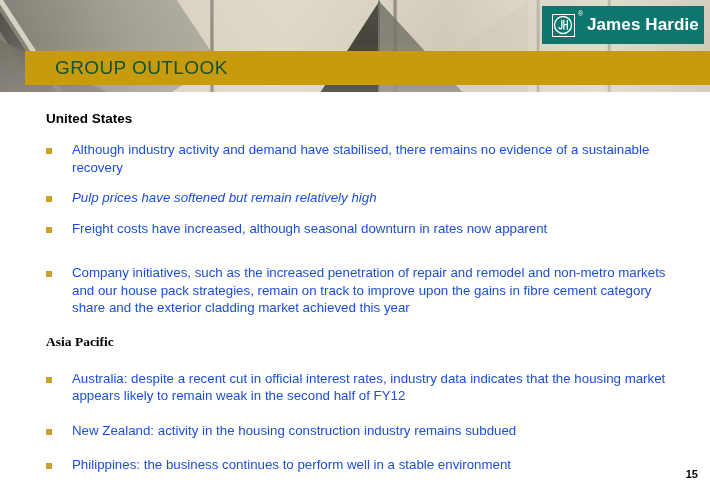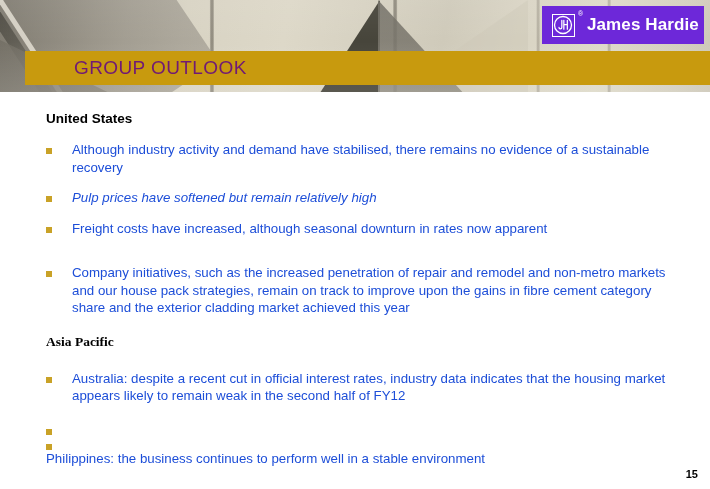--- a/index.html
+++ b/index.html
@@ -128,36 +128,36 @@
     left: 25px;
     top: 51px;
     width: 685px;
     height: 34px;
     background: #c89a0e;
     display: flex;
     align-items: center;
     z-index: 5;
   }
   .title-text {
-    color: #701a75;
+    color: #14532d;
     font-size: 19px;
     letter-spacing: .4px;
     font-weight: 400;
-    padding-left: 49px;
+    padding-left: 30px;
     white-space: nowrap;
   }
 
   
   .logo-box {
     position: absolute;
     right: 6px;
     top: 6px;
     width: 162px;
     height: 38px;
-    background: #6d28d9;
+    background: #0f766e;
     display: flex;
     align-items: center;
     z-index: 10;
     padding-left: 10px;
   }
   .logo-mark {
     width: 23px;
     height: 23px;
     border: 1.5px solid #ffffff;
     position: relative;
@@ -217,21 +217,21 @@
     max-width: 614px;
   }
   .us-head { margin-top: 19px; }
   .us-b1 { margin-top: 15px; }
   .us-b2 { margin-top: 13px; font-style: italic; }
   .us-b3 { margin-top: 13px; }
   .us-b4 { margin-top: 27px; }
   .ap-head { margin-top: 17px; font-family: Liberation Serif, serif; }
   .ap-b1 { margin-top: 20px; }
   .ap-b2 { margin-top: 17px; }
-  .ap-b3 { margin-top: 2px; flex-direction: column; }
+  .ap-b3 { margin-top: 17px; }
 
   
   .page-number {
     position: absolute;
     right: 12px;
     bottom: 9px;
     font-size: 11px;
     font-weight: bold;
     color: #000000;
   }
@@ -293,20 +293,21 @@
 
   <div class="region-head ap-head">Asia Pacific</div>
 
   <ul class="bullets">
     <li class="bullet ap-b1">
       <span class="bullet-marker"></span>
       <span class="bullet-text">Australia: despite a recent cut in official interest rates, industry data indicates that  the housing market appears likely to remain weak in the second half of FY12</span>
     </li>
     <li class="bullet ap-b2">
       <span class="bullet-marker"></span>
+      <span class="bullet-text">New Zealand: activity in the housing construction industry remains subdued</span>
     </li>
     <li class="bullet ap-b3">
       <span class="bullet-marker"></span>
       <span class="bullet-text">Philippines: the business continues to perform well in a stable environment</span>
     </li>
   </ul>
 
 </div>
 
 <div class="page-number">15</div>

